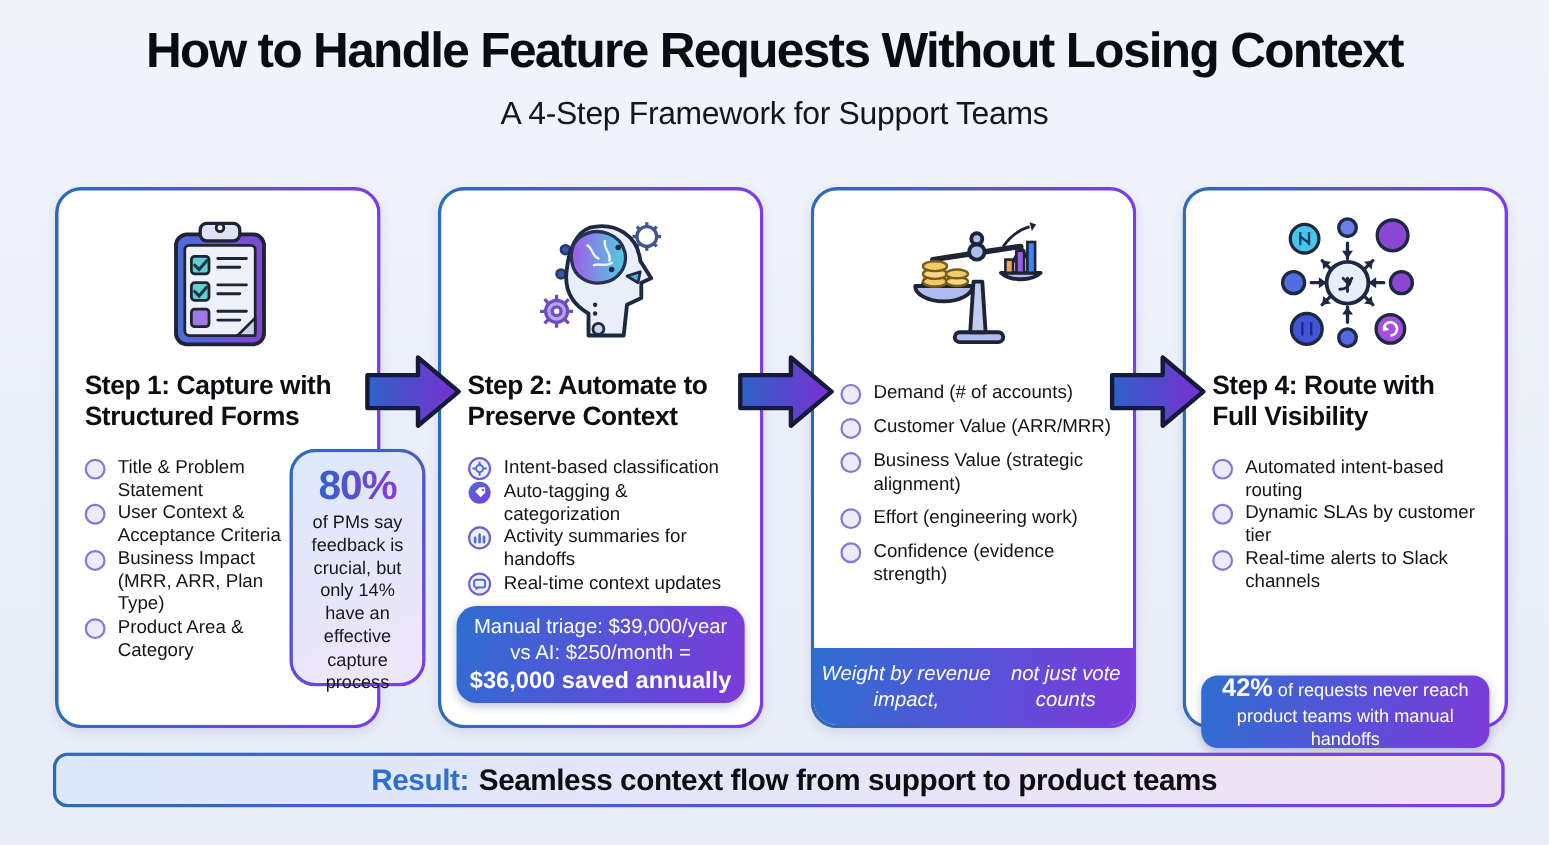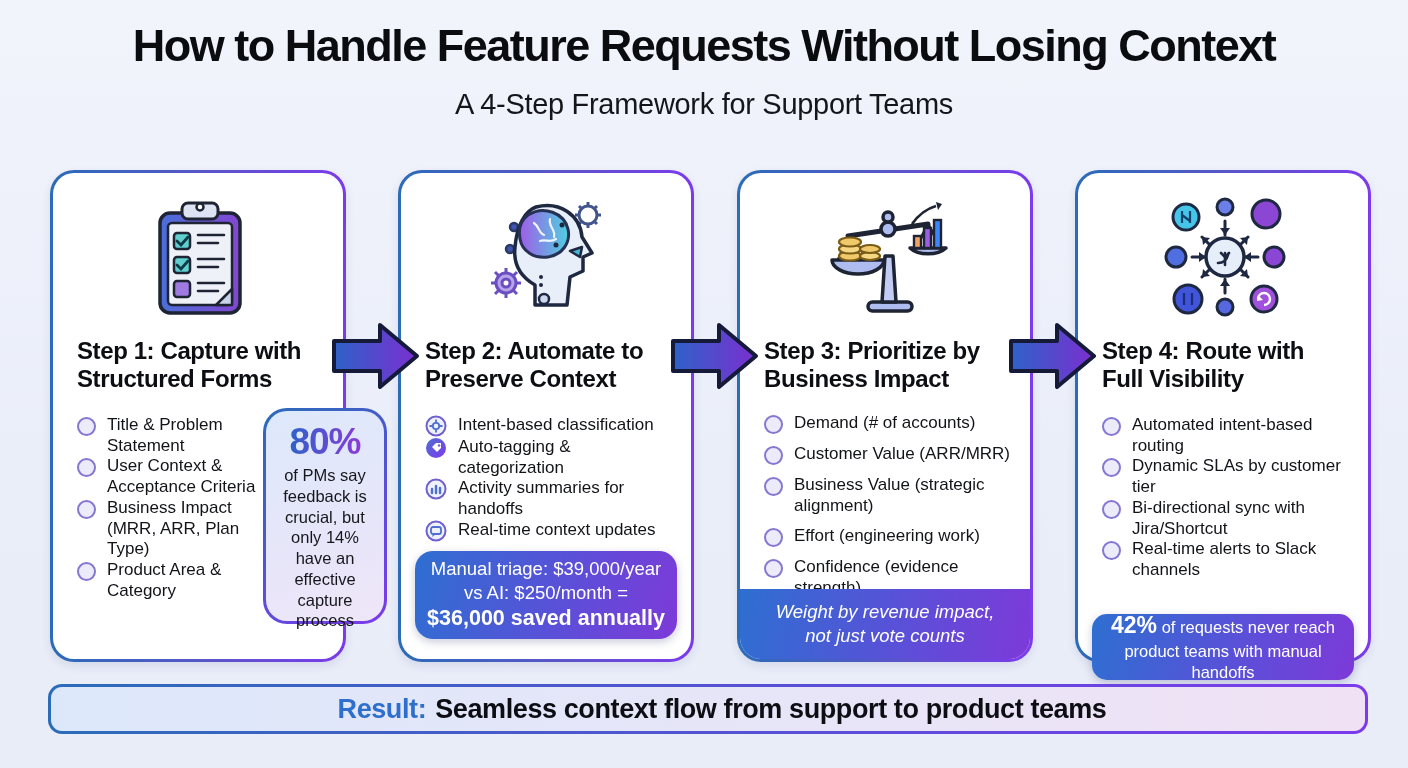--- a/index.html
+++ b/index.html
@@ -71,21 +71,21 @@
   .badge2 .b-strong{font-size:21.5px;font-weight:800;line-height:1.3;}
   .badge4{top:397px;height:66px;border-radius:15px;padding:0 8px;margin-top:44px;}
   .badge4 .b-text{font-size:16.5px;line-height:1.3;}
   .badge4 .b-big{font-size:23px;font-weight:800;}
 
   .card-footer{
     position:absolute;left:0;right:0;bottom:0;height:70px;
     border-radius:0 0 21px 21px;
     background:linear-gradient(100deg,#2e6fd1 0%,#5a50d8 55%,#7d3ad8 100%);
     color:#ffffff;font-style:italic;font-size:18.5px;line-height:1.3;
-    display:flex;flex-direction:column;align-items:center;justify-content:center;text-align:center;
+    display:flex;flex-direction:row;align-items:center;justify-content:center;text-align:center;
   }
 
   .flow-arrow{position:absolute;top:322px;width:90px;height:68px;z-index:5;}
   .arr1{left:331px;} .arr2{left:670px;} .arr3{left:1008px;}
 
   .result-banner{
     position:absolute;left:48px;top:684px;width:1320px;height:50px;box-sizing:border-box;
     border:3px solid transparent;border-radius:14px;
     background:linear-gradient(90deg,#dce8fa 0%,#e7e5f8 55%,#f0e2f4 100%) padding-box,
                linear-gradient(90deg,#2b6cb8 0%,#7c3aed 100%) border-box;
@@ -263,21 +263,20 @@
 
         <g stroke="#1e2433" stroke-width="2.4">
           <rect x="90" y="38" width="7" height="12" fill="#f4a261"></rect>
           <rect x="100" y="30" width="7" height="20" fill="#9b5de5"></rect>
           <rect x="110" y="22" width="7" height="28" fill="#3a86ff"></rect>
         </g>
         <path d="M88,26 q10,-14 24,-18" fill="none" stroke="#1e2433" stroke-width="2.6"></path>
         <path d="M112,4 l6,2 -4,6 z" fill="#1e2433"></path>
       </svg>
     </div>
-    <div class="step-title">Step 3: Prioritize by Business Impact</div>
     <div class="list">
       <div class="li">
           <span class="bullet"></span>
           <span>Demand (# of accounts)</span>
         </div>
       <div class="li">
           <span class="bullet"></span>
           <span>Customer Value (ARR/MRR)</span>
         </div>
       <div class="li">
@@ -337,24 +336,20 @@
     </div>
     <div class="step-title">Step 4: Route with Full Visibility</div>
     <div class="list">
       <div class="li">
           <span class="bullet"></span>
           <span>Automated intent-based routing</span>
         </div>
       <div class="li">
           <span class="bullet"></span>
           <span>Dynamic SLAs by customer tier</span>
-        </div>
-      <div class="li">
-          <span class="bullet"></span>
-          <span>Bi-directional sync with Jira/Shortcut</span>
         </div>
       <div class="li">
           <span class="bullet"></span>
           <span>Real-time alerts to Slack channels</span>
         </div>
     </div>
     <div class="grad-badge badge4">
       <div class="b-text"><span class="b-big">42%</span> <span>of requests never reach product teams with manual handoffs</span></div>
     </div>
   </div>

